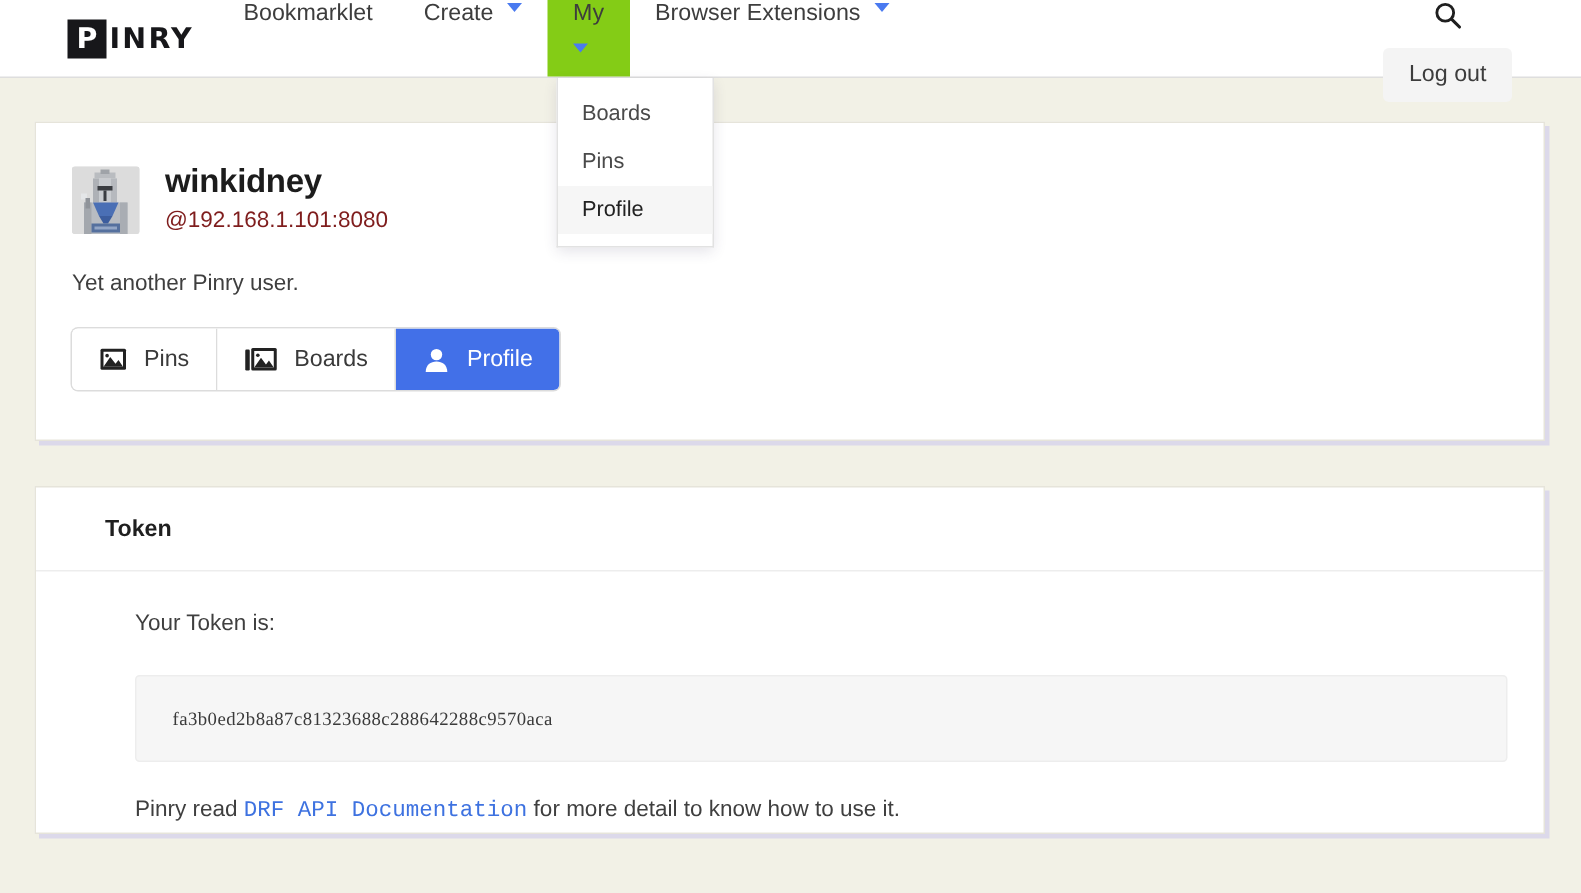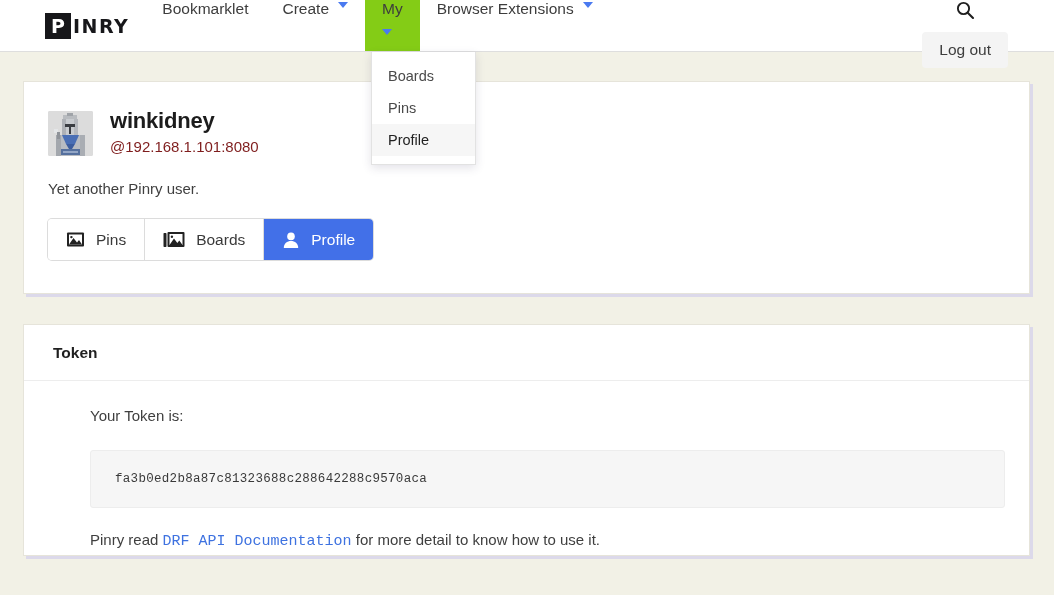--- a/index.html
+++ b/index.html
@@ -219,39 +219,39 @@
   .tab:last-child { border-right: none; }
   .tab.active {
     background: #4270e8;
     color: #ffffff;
   }
 
   .card-header {
     height: 56px;
     display: flex;
     align-items: center;
-    padding-left: 29px;
+    padding-left: 46px;
     border-bottom: 1px solid #ededed;
     font-size: 15.5px;
     font-weight: bold;
     color: #1f1f1f;
     box-sizing: border-box;
   }
   .card-body { padding: 26px 24px 0 24px; margin-left: 42px; }
   .body-line {
     font-size: 15px;
     color: #3f3f3f;
   }
   .token-box {
     margin-top: 26px;
     background: #f6f6f6;
     border: 1px solid #ededed;
     border-radius: 3px;
     padding: 20px 24px;
-    font-family: Liberation Mono, monospace;
+    font-family: Liberation Serif, serif;
     font-size: 12.5px;
     color: #3a3a3a;
     letter-spacing: 0.3px;
     box-sizing: border-box;
     height: 58px;
     display: flex;
     align-items: center;
   }
   .footer-line {
     margin-top: 23px;

